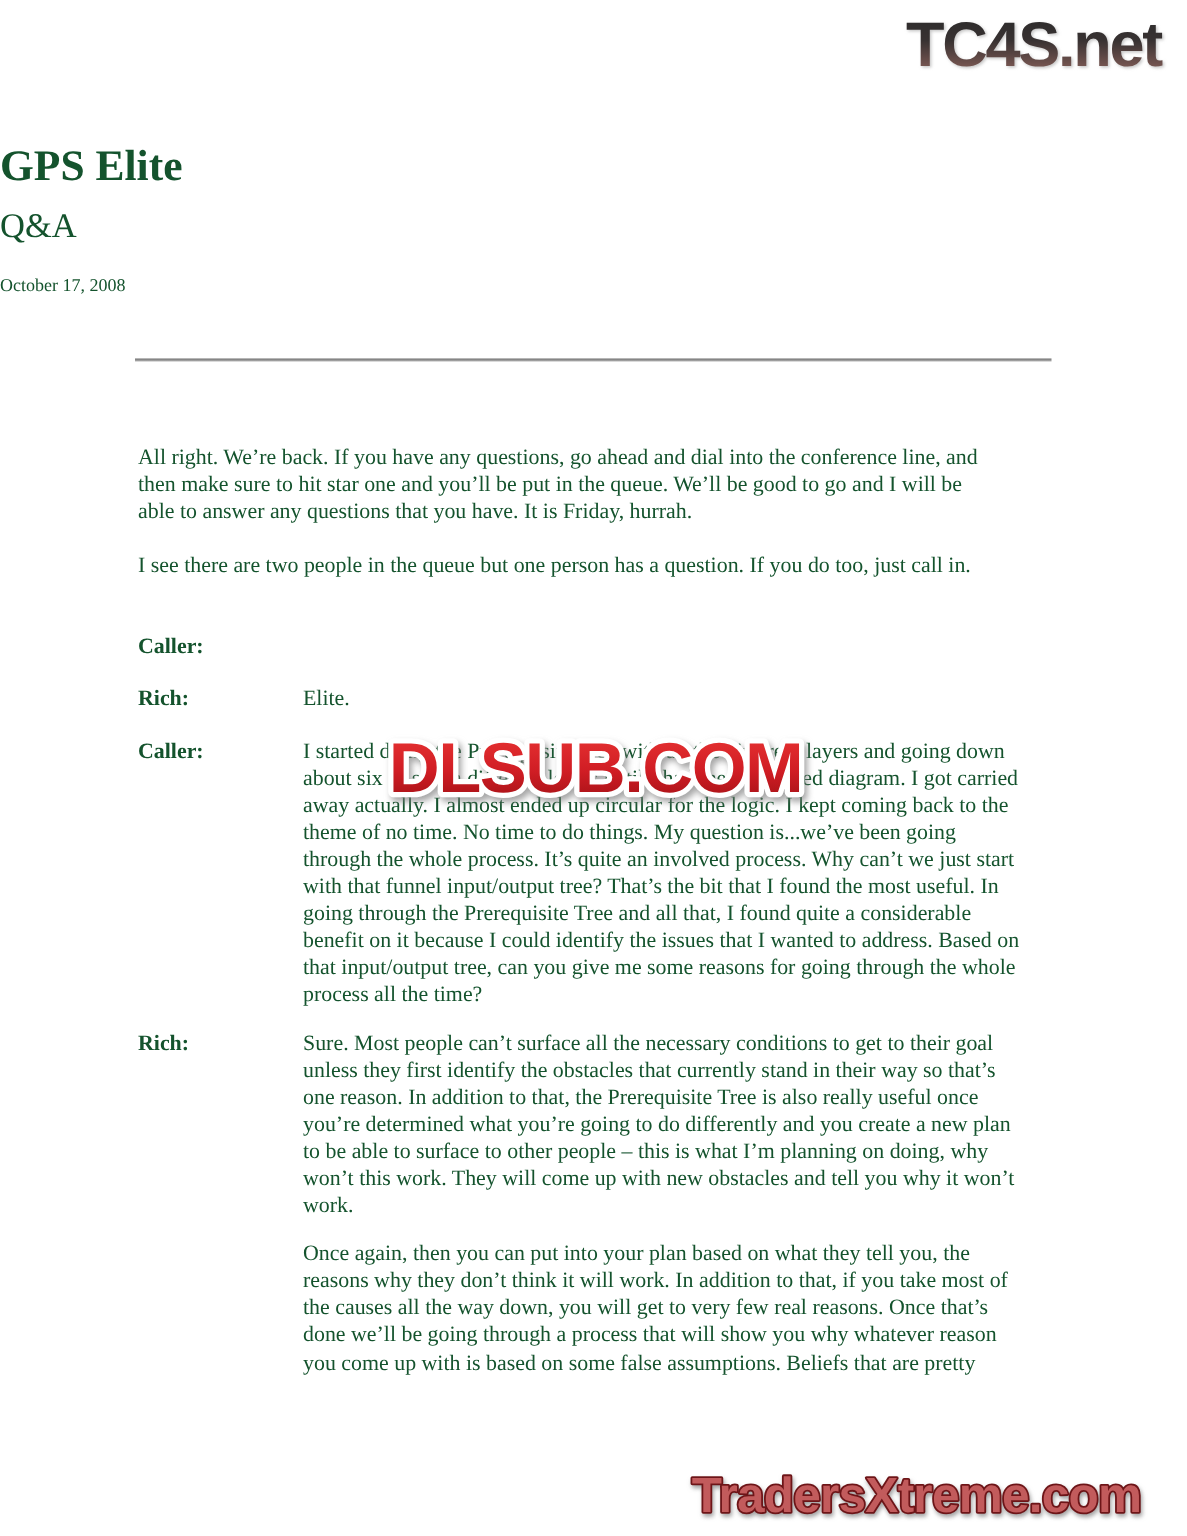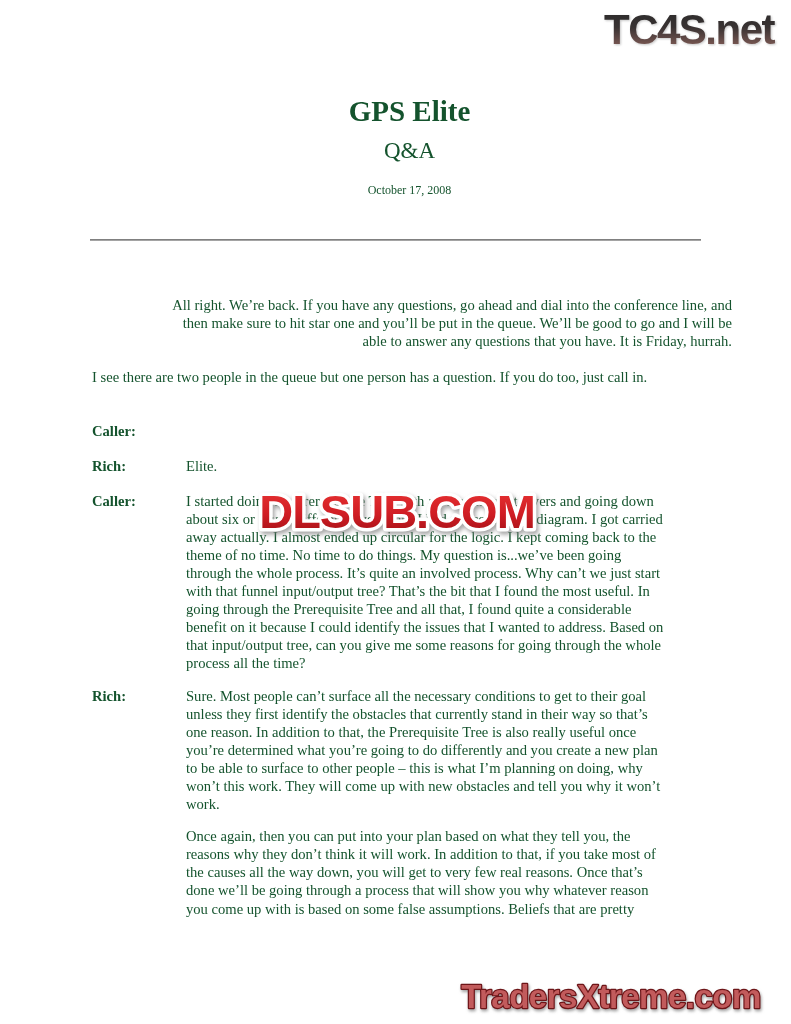--- a/index.html
+++ b/index.html
@@ -30,22 +30,21 @@
     font-size: 42px;
     letter-spacing: -1.5px;
   }
 
   
   .doc-header {
     position: absolute;
     top: 95px;
     left: 0;
     right: 0;
-    text-align: center;
-    padding-left: 28px;
+    text-align: left;
   }
   .doc-title {
     font-size: 29px;
     font-weight: bold;
     line-height: 32px;
     margin: 0;
   }
   .doc-subtitle {
     font-size: 23px;
     font-weight: normal;
@@ -74,25 +73,26 @@
     top: 296px;
     left: 92px;
     width: 640px;
     font-size: 14.6px;
     line-height: 18.1px;
   }
   .para {
     margin: 0;
     white-space: pre;
   }
-  .mb18 { margin-bottom: 18px; text-align: right; }
+  .mb18 { margin-bottom: 18px; }
   .mb36 { margin-bottom: 36px; }
   .row {
     display: flex;
     margin-bottom: 16.5px;
+    gap: 16px;
   }
   .speaker {
     width: 94px;
     flex: 0 0 94px;
     font-weight: bold;
   }
   .speech {
     white-space: pre;
   }
 

